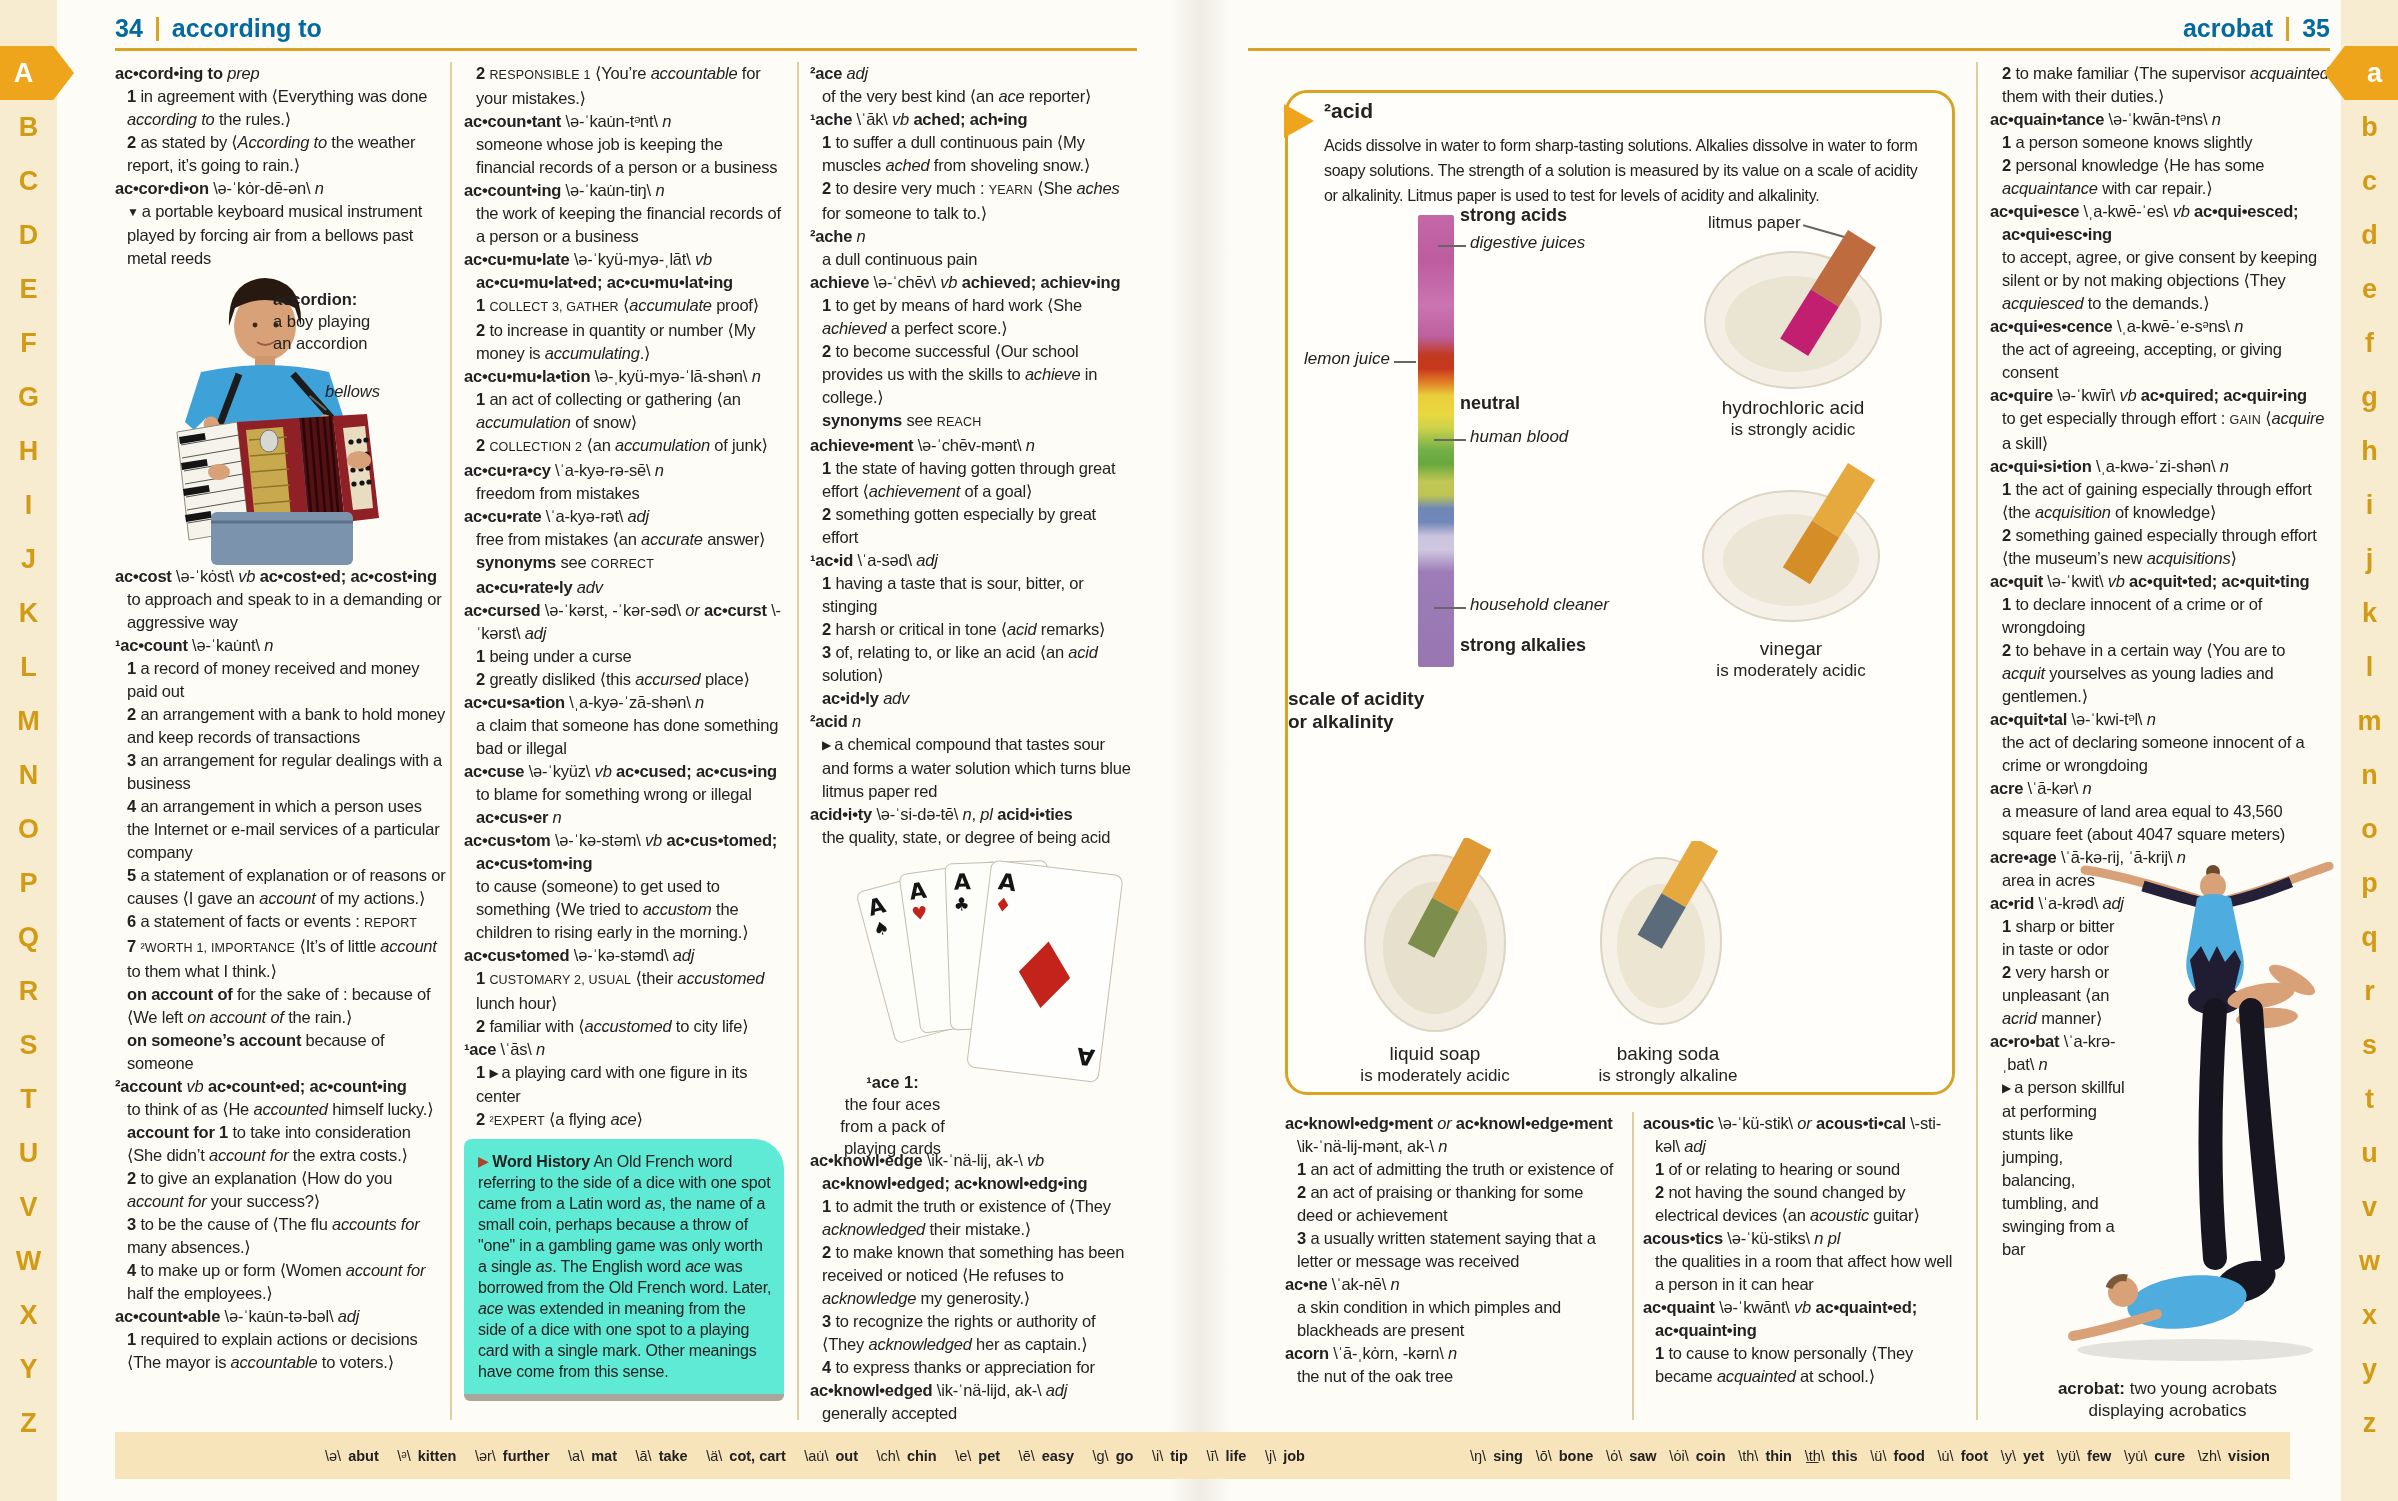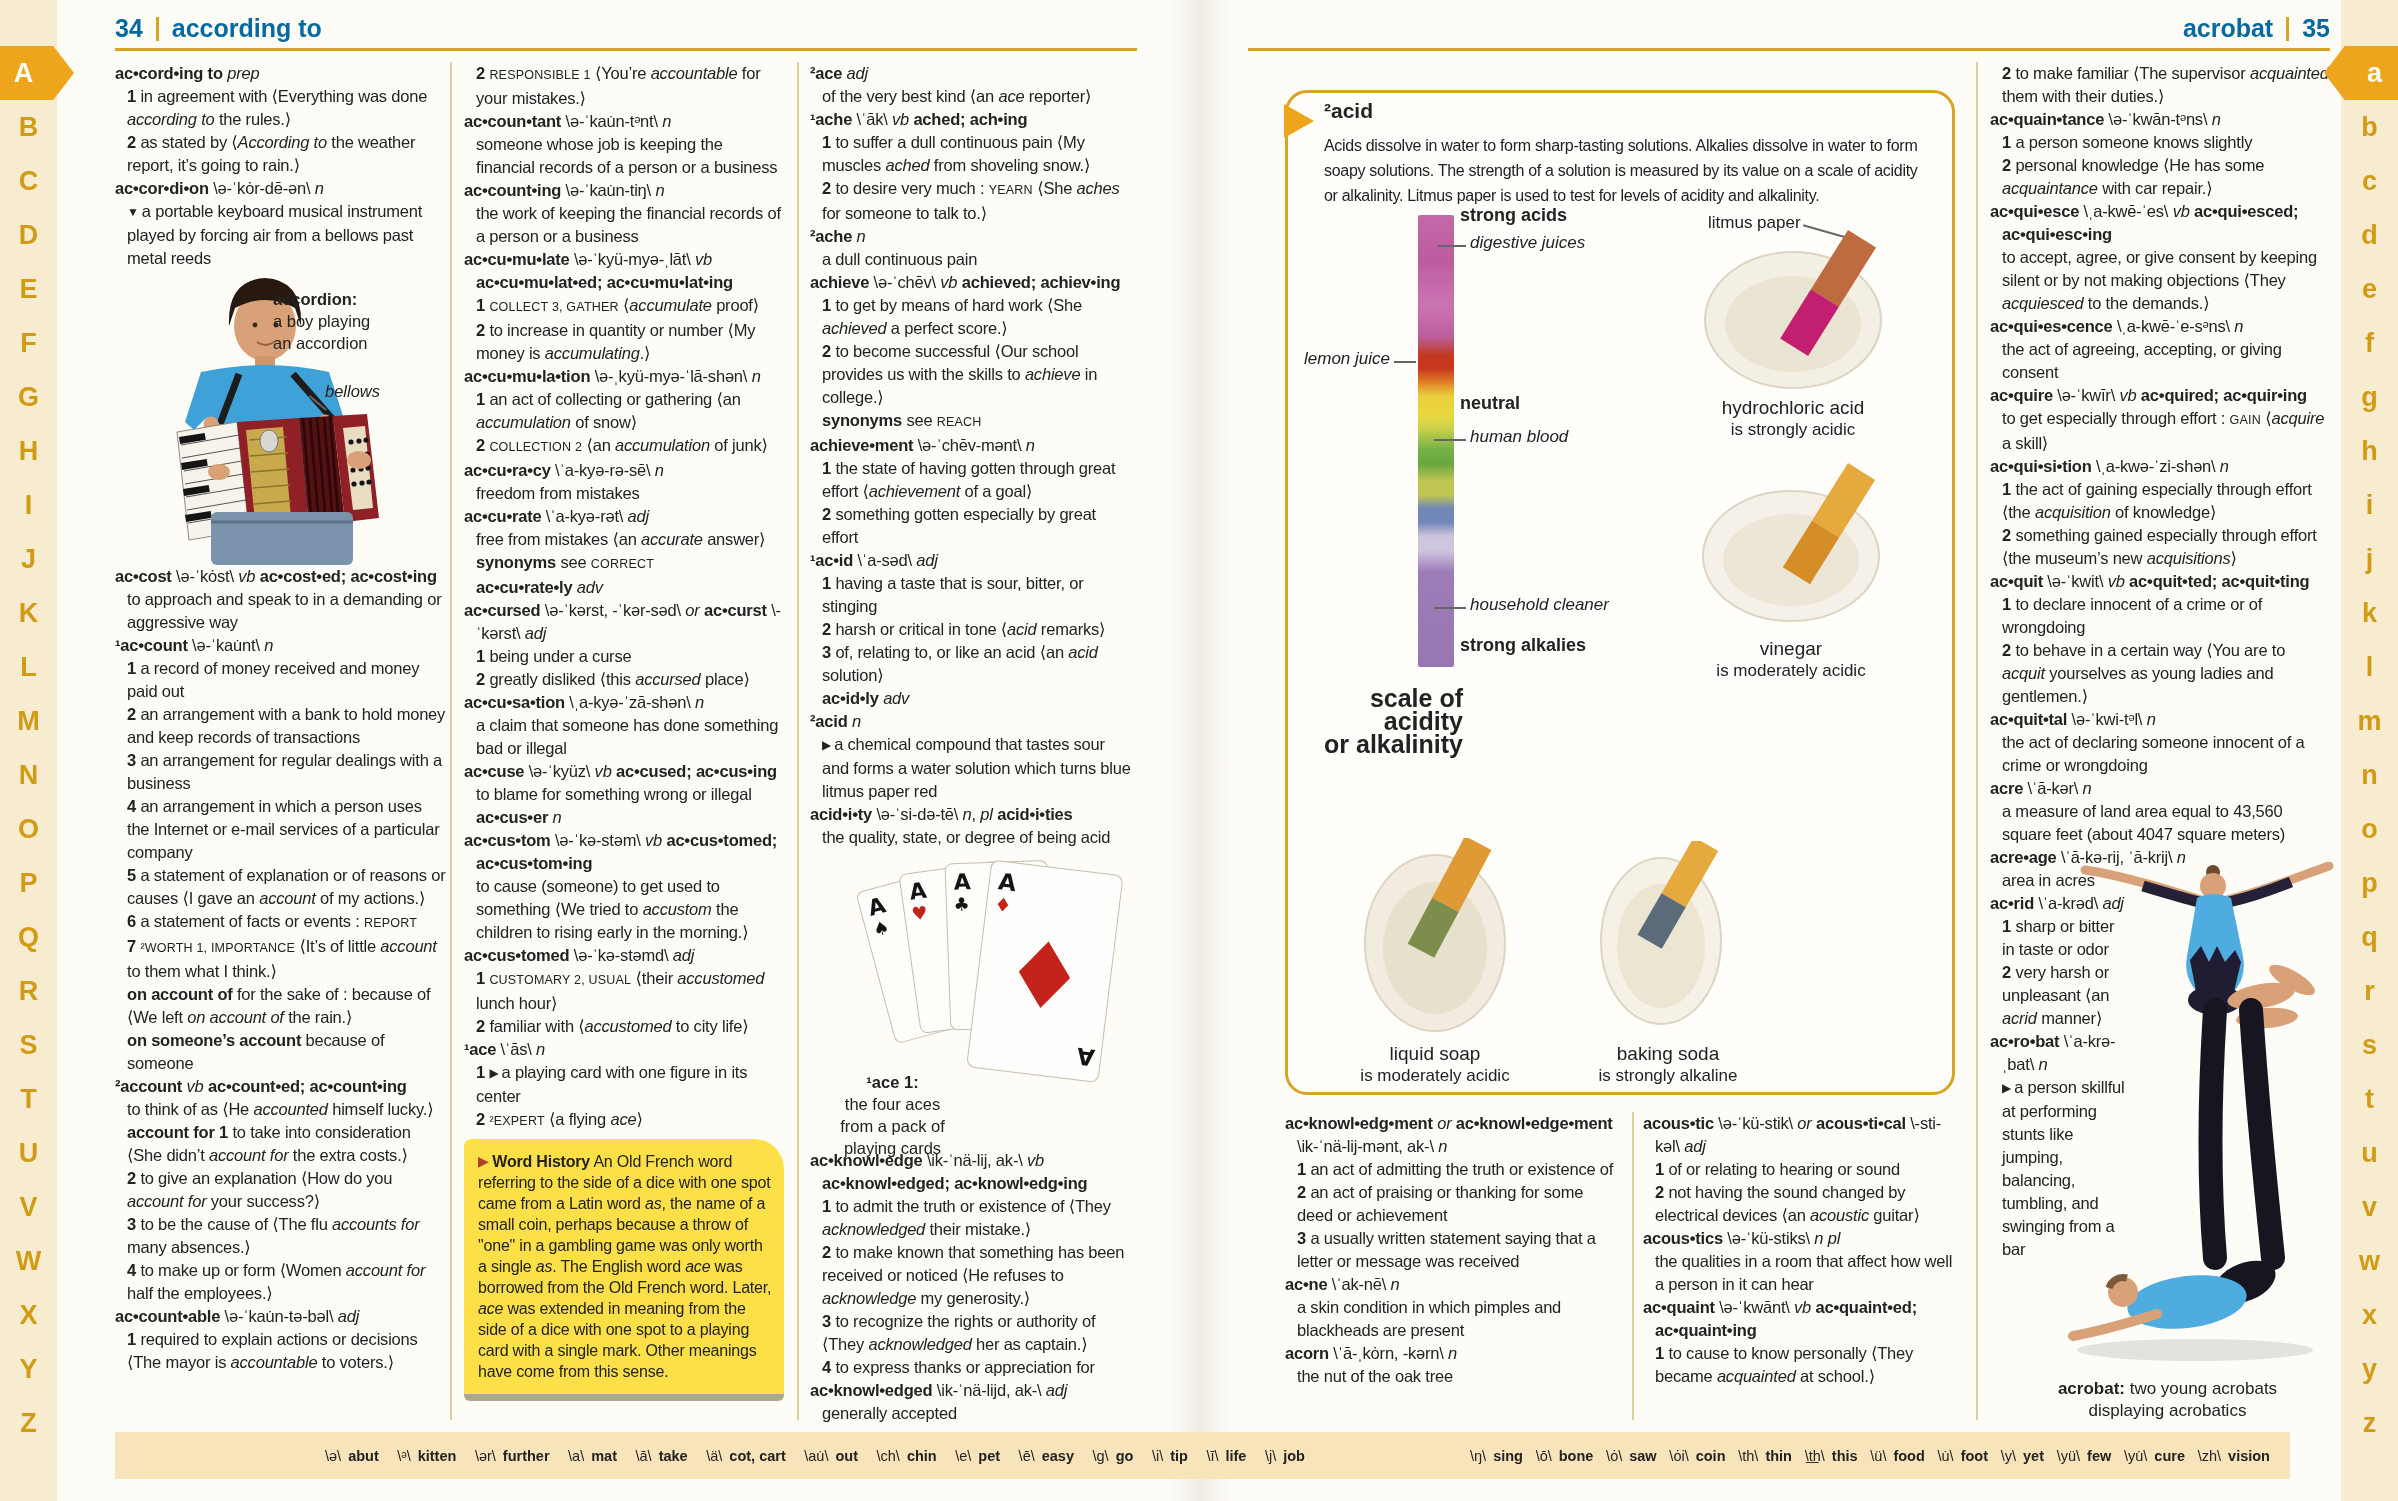--- a/index.html
+++ b/index.html
@@ -36,21 +36,21 @@
   .para.s{margin-left:12px}
   .para.w{font-size:16px;line-height:21px;letter-spacing:-.2px}
   .r-b{font-weight:bold}
   .r-i{font-style:italic}
   .r-n{font-weight:bold}
   .r-sc{font-size:12.5px;letter-spacing:.2px}
   .r-pr{}
   .r-ar{font-size:12px;vertical-align:1px}
   .r-wa{color:#b0402a;font-size:14px;vertical-align:1px}
   
-  .wh-box{margin-top:6px;background:#fde047;border-bottom:7px solid #a9a79c;
+  .wh-box{margin-top:6px;background:#5eead4;border-bottom:7px solid #a9a79c;
           border-radius:8px 30px 6px 6px;padding:12px 12px 12px 14px;box-sizing:border-box}
   
   .fig{position:relative}
   .accordion-fig{height:295px}
   .acc-cap{position:absolute;left:158px;top:18px;font-size:16.5px;line-height:22px}
   .cap-head{font-weight:bold}
   .acc-bellows{position:absolute;left:210px;top:112px;font-style:italic;font-size:16.5px}
   .pline{position:absolute;height:1.5px;background:#666}
   .cards-fig{height:300px}
   .cards-cap{position:absolute;left:0;top:222px;width:165px;text-align:center;
@@ -70,22 +70,22 @@
       #eace3c 40%,#ead83f 44%,
       #cfd24a 47%,
       #74b048 52%,#67a83f 55%,
       #c2c754 59%,#bec552 62%,
       #6e86b8 65%,#7388ba 68%,
       #cbc3dd 71%,#d0c8e0 74%,
       #9d7cb8 79%,#9776b2 100%)}
   .ph-lab{position:absolute;font-size:17px}
   .ph-b{font-weight:bold;font-size:18px}
   .ph-i{font-style:italic}
-  .scale-cap{position:absolute;left:0;top:594px;width:175px;text-align:right;font-weight:bold;
-             font-size:25px;line-height:23px}
+  .scale-cap{position:absolute;left:0;top:594px;width:175px;text-align:left;font-weight:bold;
+             font-size:19px;line-height:23px}
   .dish{position:absolute}
   .dish-cap{position:absolute;text-align:center;line-height:22px}
   .dish-name{font-weight:normal;font-size:19px}
   .dish-desc{font-size:17px}
   .litmus-lab{position:absolute;left:420px;top:120px;font-size:17px}
   
   .acro-art{position:absolute;left:2065px;top:862px;z-index:1}
   .acro-cap{position:absolute;left:2035px;top:1378px;width:265px;text-align:center;
             font-size:17px;line-height:22px;z-index:2}
   .acro-spacer{float:right;width:198px;height:398px;margin:0 0 4px 8px}

